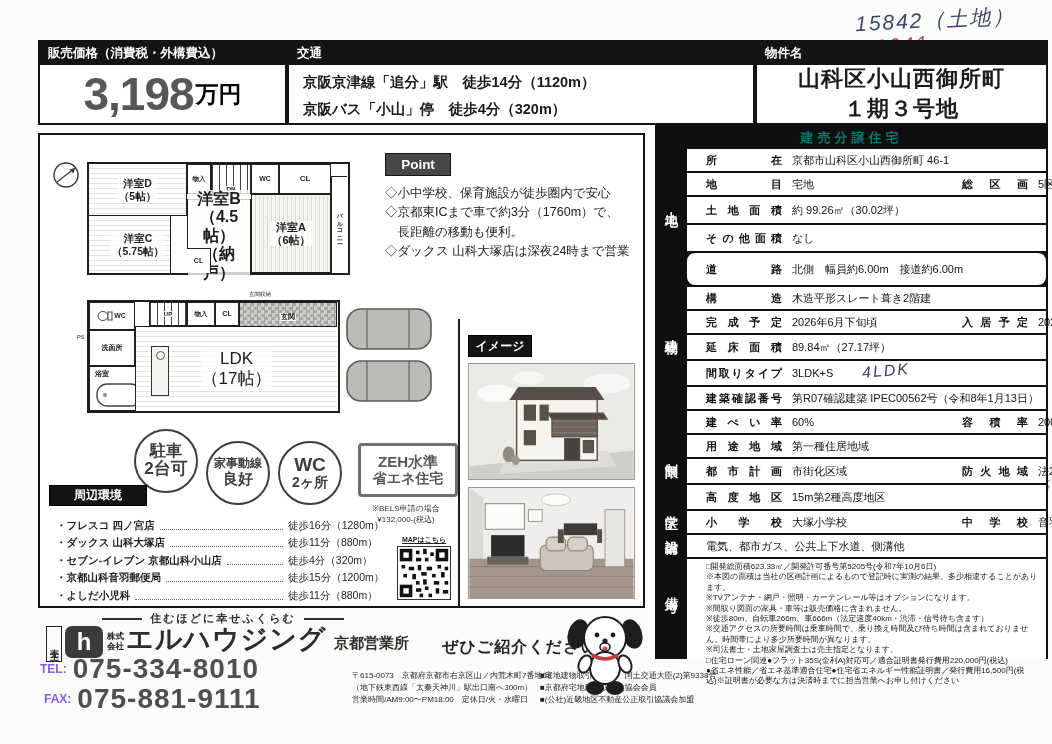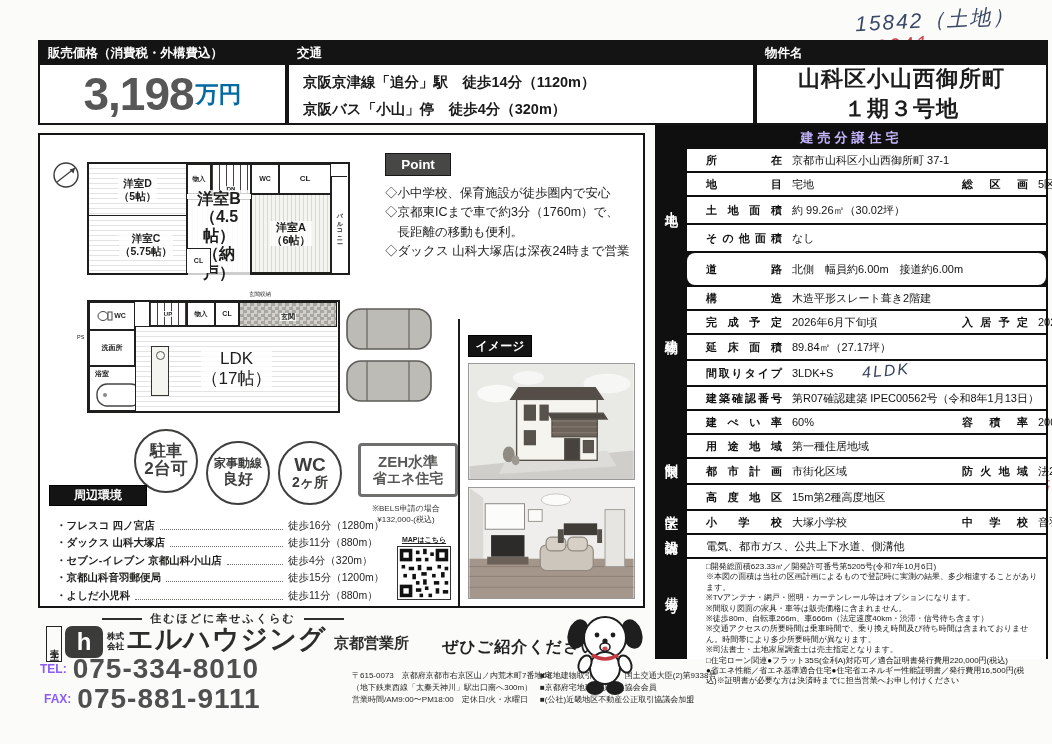--- a/index.html
+++ b/index.html
@@ -8,21 +8,21 @@
     position: relative; width: 1052px; height: 744px;
     background:#fbfbf9; font-family:"Liberation Sans", sans-serif;
     color:#1c1c1c; overflow:hidden; margin:0 auto;
   }
   .abs { position:absolute; }
   .bar { background:#141414; color:#fff; font-weight:bold; display:flex; align-items:center; padding-left:8px; }
   .hbox { border:2px solid #141414; background:#fff; }
 
   
   .price-big { font-size:46px; font-weight:bold; color:#575757; letter-spacing:-1px; line-height:1; }
-  .price-unit { font-size:23px; font-weight:bold; color:#0369a1; margin-left:2px; }
+  .price-unit { font-size:23px; font-weight:bold; color:#000000; margin-left:2px; }
   .transport-line { font-size:14.5px; font-weight:bold; color:#1a1a1a; line-height:1.85; white-space:nowrap; }
   .pname { font-size:22px; font-weight:bold; text-align:center; line-height:1.35; letter-spacing:1px; }
 
   
   .hand { font-style:italic; letter-spacing:2px; }
 
   
   .leftbox { border:2px solid #141414; background:#fff; }
   .room { position:absolute; border:1.6px solid #20201e; display:flex; align-items:center; justify-content:center; text-align:center; }
   .room .rlabel { white-space:pre-line; background:rgba(255,255,255,.78); line-height:1.15; font-weight:600; color:#1d1d1b; padding:0 1px; }
@@ -40,21 +40,21 @@
   .zehbox { border:3px solid #6f6f6d; border-radius:4px; color:#585856; font-weight:bold;
     display:flex; flex-direction:column; align-items:center; justify-content:center; background:#fff; }
 
   .envrow { display:flex; align-items:flex-end; font-size:10.5px; color:#1d1d1b; height:17.5px; }
   .envname { font-weight:600; white-space:nowrap; }
   .envleader { flex:1; border-bottom:1.5px dotted #6b6b68; margin:0 5px 3px 5px; }
   .envwalk { white-space:nowrap; width:104px; }
 
   
   .spec { background:#0f0f0f; padding:2px; }
-  .spec-title { height:22px; color:#c4b5fd; font-weight:bold; font-size:13px; display:flex; align-items:center; justify-content:center; letter-spacing:4px; }
+  .spec-title { height:22px; color:#0f766e; font-weight:bold; font-size:13px; display:flex; align-items:center; justify-content:center; letter-spacing:4px; }
   .trow { margin:0 0 2px 30px; background:#fff; display:flex; align-items:center; padding-left:19px; position:relative; }
   .tlabel { width:76px; font-size:11px; font-weight:600; color:#111; text-align:justify; text-align-last:justify; flex:none; }
   .tvalue { font-size:11px; color:#111; margin-left:10px; white-space:nowrap; }
   .tlabel2 { width:66px; font-size:11px; font-weight:600; color:#111; text-align:justify; text-align-last:justify; flex:none; margin-left:22px; }
   .tw140 { width:148px; flex:none; }
   .gl { position:absolute; left:7px; writing-mode:vertical-rl; color:#fff; font-weight:bold; font-size:13px; letter-spacing:3px; }
   .remarks { font-size:8px; line-height:1.3; color:#151515; white-space:pre-line; padding:3px 4px 0 0; }
 
   
   .tel-num { font-size:28px; font-weight:bold; color:#4f4f4f; letter-spacing:1px; line-height:1; }
@@ -104,21 +104,21 @@
       <circle cx="14" cy="14" r="12" fill="none" stroke="#3a3a38" stroke-width="1.4"></circle>
       <line x1="5" y1="21" x2="23" y2="7" stroke="#3a3a38" stroke-width="1.2"></line>
       <path d="M23 7 L17.5 8.5 L21.5 12.5 Z" fill="#3a3a38"></path>
     </svg>
 
     <div class="abs" style="left:47px;top:27px;width:263px;height:113px;border:2.5px solid #1d1d1b;background:#fff;">
       <div class="room hs" style="left:0;top:0;width:98px;height:52px;border-width:0 1.6px 1.6px 0;">
           <span class="rlabel" style="font-size: 10.5px; white-space: pre-line;">洋室D
 （5帖）</span>
         </div>
-      <div class="room hs" style="left:0;top:52px;width:98px;height:57px;border-width:0 1.6px 0 0;padding-left:17px;">
+      <div class="room hs" style="left:0;top:52px;width:82px;height:57px;border-width:0 1.6px 0 0;padding-left:17px;">
           <span class="rlabel" style="font-size: 10.5px; white-space: pre-line;">洋室C
 （5.75帖）</span>
         </div>
       <div class="room" style="left:98px;top:0;width:24px;height:30px;">
           <span class="rlabel tinylabel" style="white-space: pre-line;">物入</span>
         </div>
       <div class="room stairs" style="left:122px;top:0;width:40px;height:30px;">
           <span class="rlabel" style="font-size: 6px; align-self: flex-end; white-space: pre-line;">DN</span>
         </div>
       <div class="room" style="left:162px;top:0;width:28px;height:30px;">
@@ -350,21 +350,21 @@
 
     <span class="gl" style="top:76px;">土地</span>
     <span class="gl" style="top:204px;">建物</span>
     <span class="gl" style="top:328px;">制限</span>
     <span class="gl" style="top:380px;">学区</span>
     <span class="gl" style="top:404px;">設備</span>
     <span class="gl" style="top:462px;">備考</span>
 
     <div class="trow" style="height:22px;">
         <span class="tlabel">所在</span>
-        <span class="tvalue">京都市山科区小山西御所町 37-1</span>
+        <span class="tvalue">京都市山科区小山西御所町 46-1</span>
       </div>
     <div class="trow" style="height:22px;">
         <span class="tlabel">地目</span>
         <span class="tvalue tw140">宅地</span>
         <span class="tlabel2">総区画</span>
         <span class="tvalue">5区画</span>
       </div>
     <div class="trow" style="height:26px;">
         <span class="tlabel">土地面積</span>
         <span class="tvalue">約 99.26㎡（30.02坪）</span>

